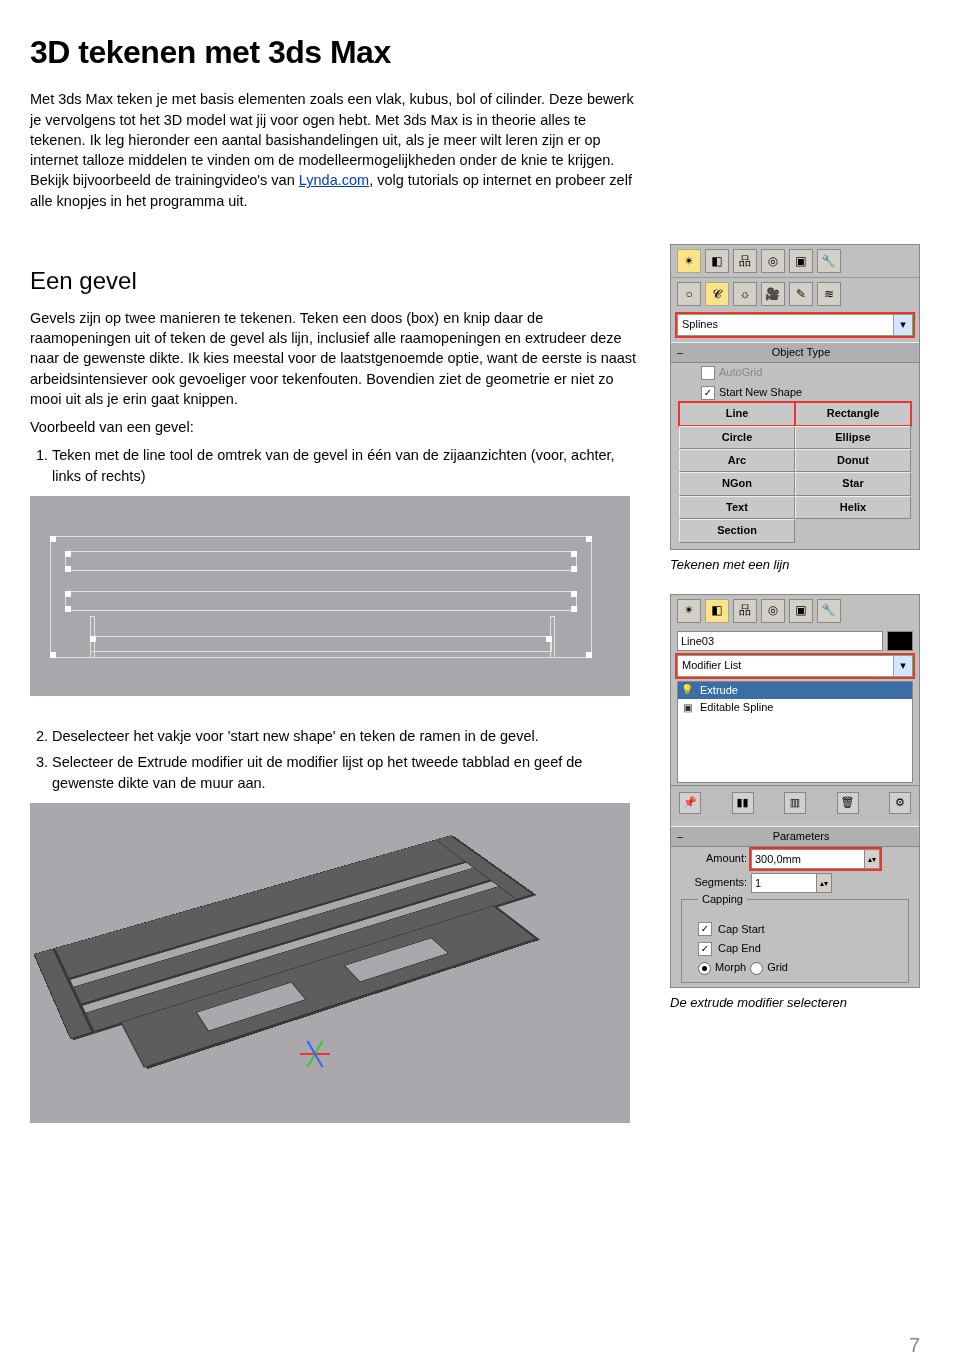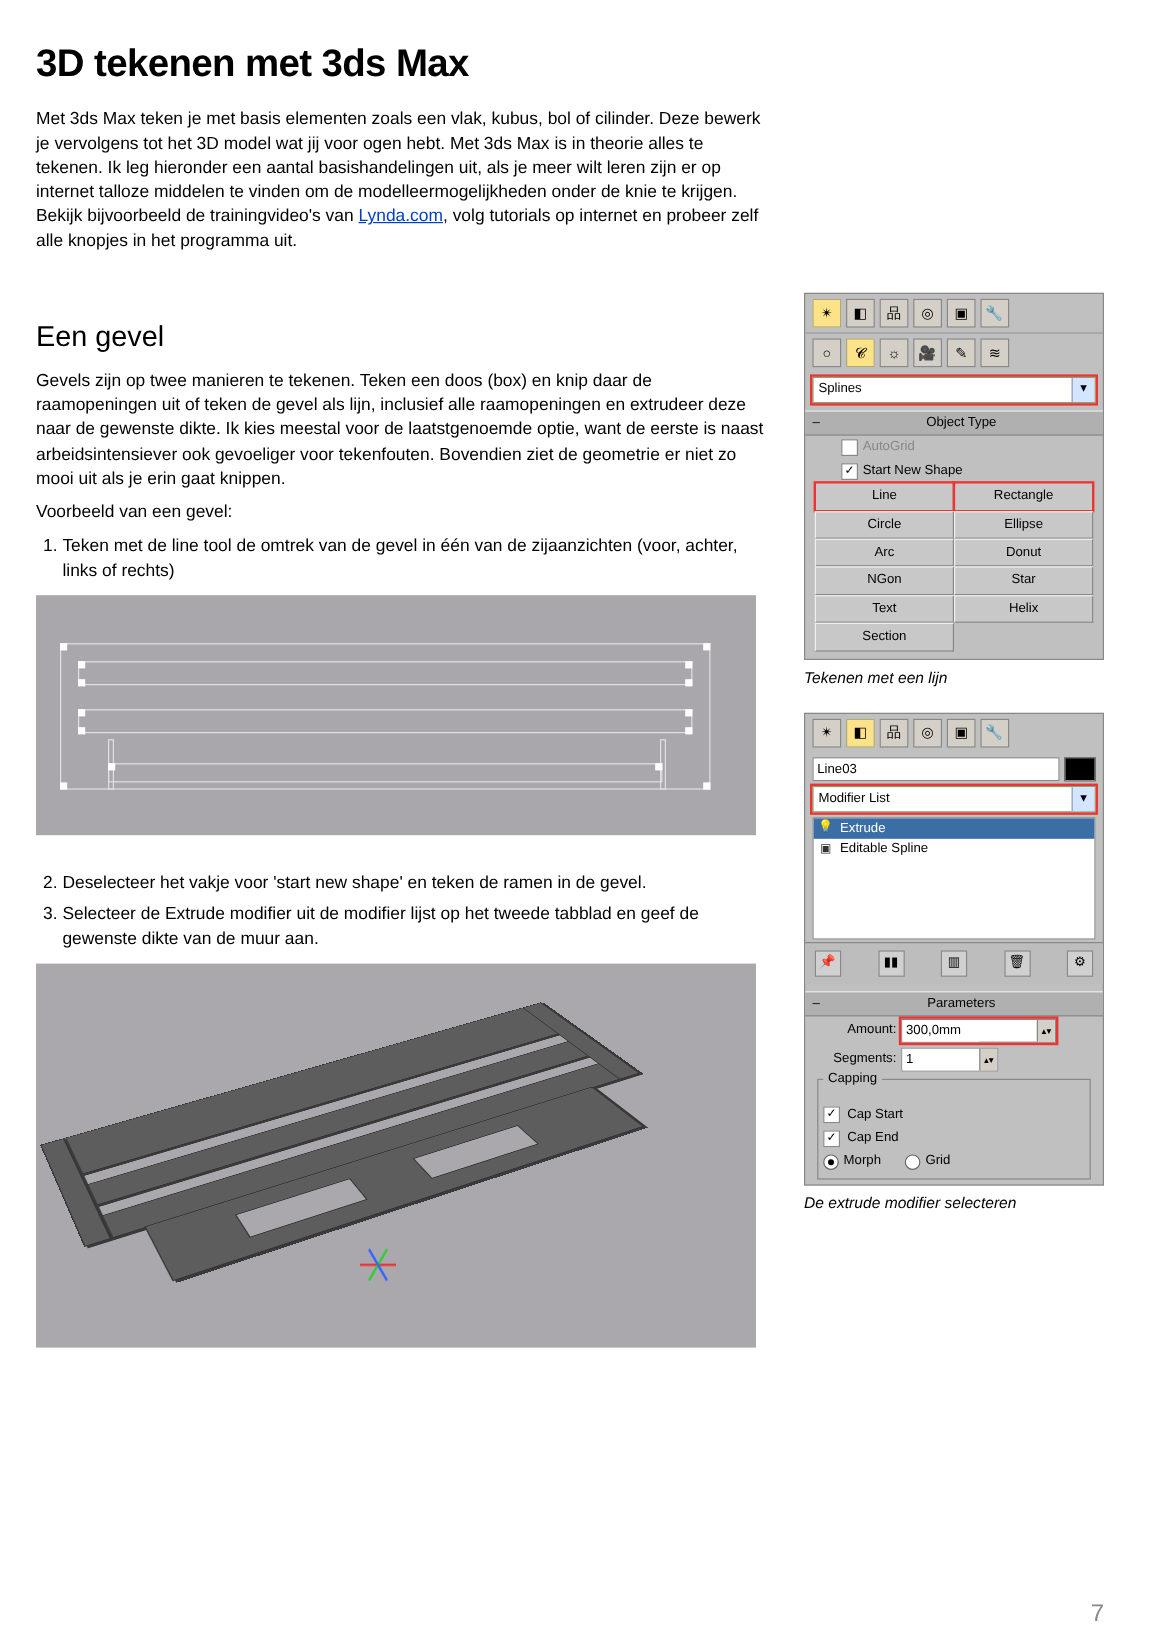--- a/index.html
+++ b/index.html
@@ -92,20 +92,21 @@
     display: flex; align-items: center;
     padding: 2px 40px 2px 30px;
     gap: 4px;
   }
   .chk { width: 12px; height: 12px; background: #fff; border: 1px solid #888; display:flex; align-items:center; justify-content:center; font-size:10px; }
   .type-grid {
     display: grid;
     grid-template-columns: 1fr 1fr;
     gap: 0;
     margin: 0 8px 6px 8px;
+    font-weight: bold;
   }
   .type-btn {
     background: #c8c8c8;
     border: 1px solid #888;
     border-top-color: #eee; border-left-color: #eee;
     text-align: center;
     padding: 3px 0;
     font-size: 11px;
   }
   .redrow { outline: 2px solid #e33; outline-offset: -1px; }
@@ -158,21 +159,21 @@
   .small-ico { width:20px; height:20px; background:#d0d0d0; border:1px solid #888; display:flex;align-items:center;justify-content:center;font-size:11px;}
   .param-row { display:flex; align-items:center; padding:2px 8px; gap:4px; font-size:11px;}
   .param-row label { width: 68px; text-align:right; }
   .param-row .spinner {
     display:flex; background:#fff; border:1px solid #888; height:18px;
   }
   .param-row .spinner input { border:0; width:58px; font-size:11px; padding:0 3px; }
   .param-row .spinner .spn { width:14px; background:#d4d0c8; border-left:1px solid #888; font-size:8px; display:flex;align-items:center;justify-content:center;}
   .param-row.redbox .spinner { outline: 2px solid #e33; gap: 48px; }
   .capping-box {
-    margin: 4px 10px; border:1px solid #888; padding:4px 4px;
+    margin: 4px 10px; border:1px solid #888; padding:4px 16px;
   }
   .capping-box .lgd { position:relative; top:-12px; background:#c0c0c0; padding:0 4px; font-size:11px;}
   .radio-row { display:flex; align-items:center; gap:6px; font-size:11px; padding:2px 0;}
   .radio { width:11px; height:11px; border:1px solid #666; border-radius:50%; background:#fff; display:flex;align-items:center;justify-content:center;}
   .radio.sel::after{content:'';width:5px;height:5px;background:#000;border-radius:50%;}
 
   
   .view3d {
     width: 600px;
     height: 320px;
@@ -383,21 +384,21 @@
       <div class="capping-box">
         <span class="lgd">Capping</span>
         <div class="radio-row">
           <div class="chk">✓</div>
           <span>Cap Start</span>
         </div>
         <div class="radio-row">
           <div class="chk">✓</div>
           <span>Cap End</span>
         </div>
-        <div class="radio-row" style="gap:20px;">
+        <div class="radio-row" style="gap:4px;">
           <div style="display:flex;align-items:center;gap:4px;">
             <div class="radio sel"></div>
             <span>Morph</span>
           </div>
           <div style="display:flex;align-items:center;gap:4px;">
             <div class="radio"></div>
             <span>Grid</span>
           </div>
         </div>
       </div>

